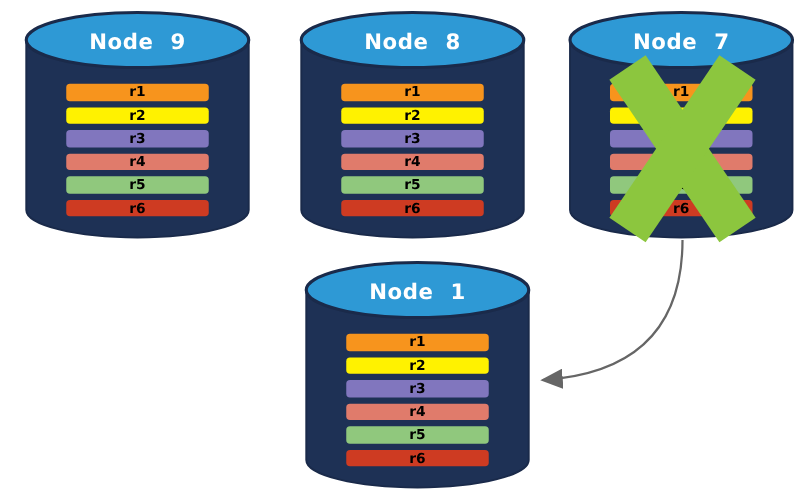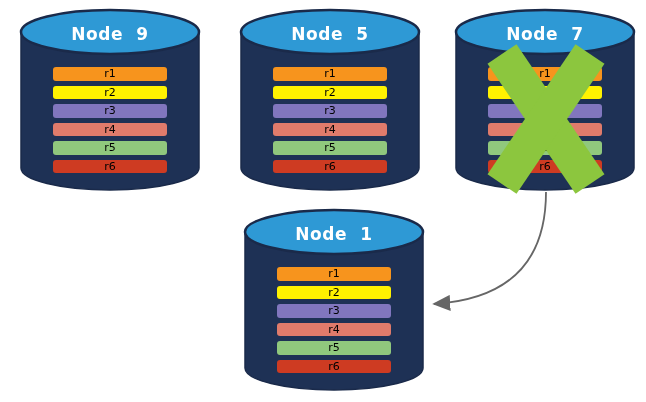--- a/index.html
+++ b/index.html
@@ -59,21 +59,21 @@
     flex-direction: column;
     gap: 5px;
   }
   .row {
     height: 13.5px;
     line-height: 13.5px;
     border-radius: 3px;
     text-align: center;
     color: #000000;
     font-size: 11px;
-    font-weight: normal;
+    font-weight: bold;
   }
   .x-overlay {
     position: absolute;
     left: 486px;
     top: 46px;
     width: 120px;
     height: 146px;
     overflow: visible;
   }
   .x-bar {
@@ -114,21 +114,21 @@
       <div class="row" style="background: rgb(144, 200, 125);">r5</div>
       <div class="row" style="background: rgb(206, 59, 34);">r6</div>
     </div>
   </div>
 
   <div class="node" style="left:238px;top:8px;">
     <svg class="cyl" viewBox="0 0 184 184">
       <path class="cyl-body" d="M3,24 L3,160 A89,22 0 0 0 181,160 L181,24 Z"></path>
       <ellipse class="cyl-top" cx="92" cy="24" rx="89" ry="22"></ellipse>
     </svg>
-    <div class="node-title">Node 5</div>
+    <div class="node-title">Node 8</div>
     <div class="rows">
       <div class="row" style="background: rgb(247, 148, 29);">r1</div>
       <div class="row" style="background: rgb(255, 242, 0);">r2</div>
       <div class="row" style="background: rgb(129, 118, 190);">r3</div>
       <div class="row" style="background: rgb(224, 123, 107);">r4</div>
       <div class="row" style="background: rgb(144, 200, 125);">r5</div>
       <div class="row" style="background: rgb(206, 59, 34);">r6</div>
     </div>
   </div>
 

